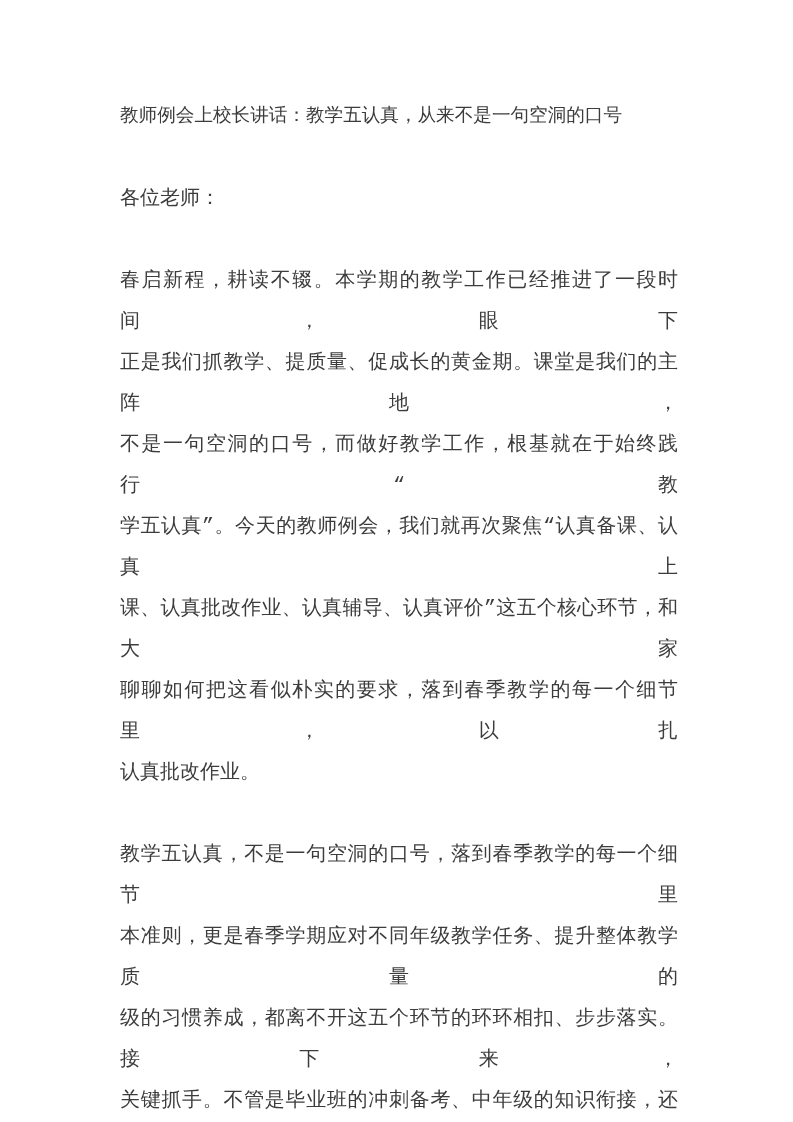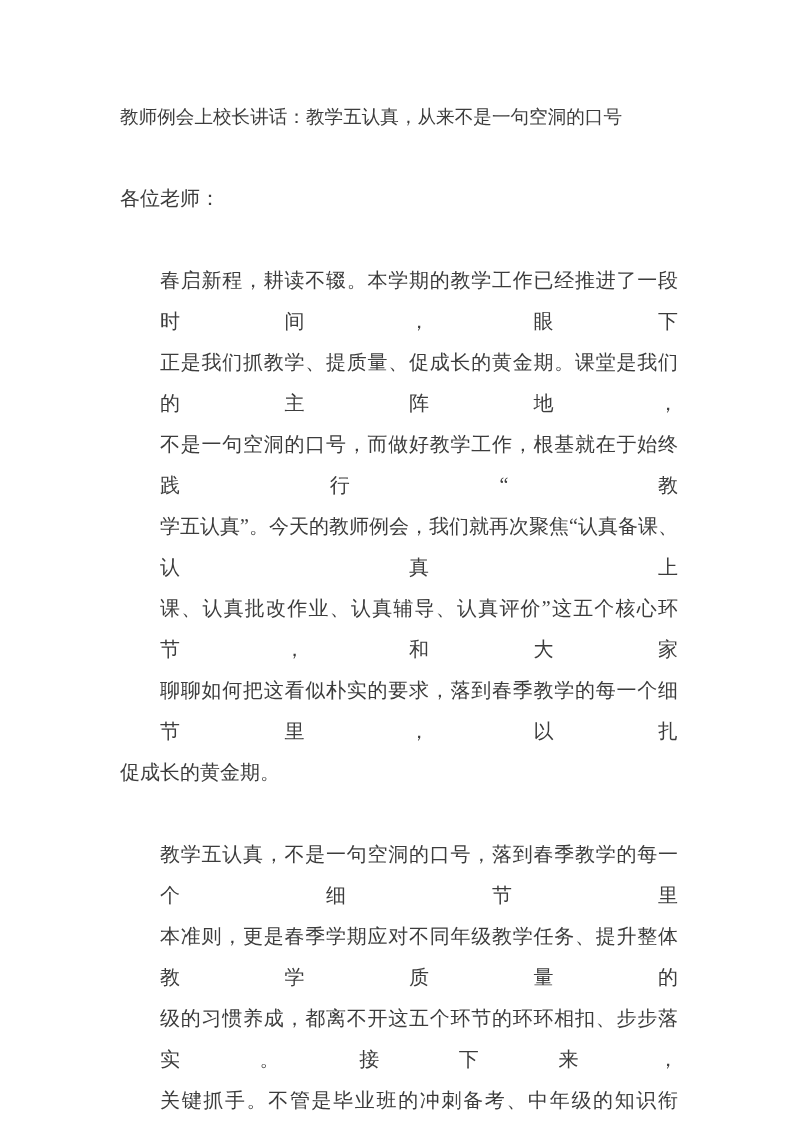--- a/index.html
+++ b/index.html
@@ -9,21 +9,21 @@
     background: var(--page-bg);
   }
   .page {
     position: relative;
     width: 793px;
     height: 1122px;
     background: var(--page-bg);
     box-sizing: border-box;
     padding: 96px 115px 0 120px;
     overflow: hidden;
-    font-family: Liberation Serif, serif;
+    font-family: Liberation Mono, monospace;
     color: var(--text-color);
   }
   .doc-title {
     font-size: 18.6px;
     line-height: 41px;
     margin: 0 0 41px 0;
     font-weight: normal;
     white-space: nowrap;
   }
   .para {
@@ -31,41 +31,40 @@
   }
   .line {
     font-size: 20px;
     line-height: 41px;
     min-height: 41px;
     white-space: normal;
   }
   .line.just {
     text-align: justify;
     text-align-last: justify;
-    margin-left: 40px;
     -moz-text-align-last: justify;
   }
 </style>
 </head>
 <body>
 
 <div class="page">
   <div class="doc-title">教师例会上校长讲话：教学五认真，从来不是一句空洞的口号</div>
   <div>
       <div class="para">
         <div class="line">各位老师：</div>
       </div>
       <div class="para">
         <div class="line just">春启新程，耕读不辍。本学期的教学工作已经推进了一段时间，眼下</div>
         <div class="line just">正是我们抓教学、提质量、促成长的黄金期。课堂是我们的主阵地，</div>
         <div class="line just">不是一句空洞的口号，而做好教学工作，根基就在于始终践行“教</div>
         <div class="line just">学五认真”。今天的教师例会，我们就再次聚焦“认真备课、认真上</div>
         <div class="line just">课、认真批改作业、认真辅导、认真评价”这五个核心环节，和大家</div>
         <div class="line just">聊聊如何把这看似朴实的要求，落到春季教学的每一个细节里，以扎</div>
-        <div class="line">促成长的黄金期。</div>
+        <div class="line">认真批改作业。</div>
       </div>
       <div class="para">
         <div class="line just">教学五认真，不是一句空洞的口号，落到春季教学的每一个细节里</div>
         <div class="line just">本准则，更是春季学期应对不同年级教学任务、提升整体教学质量的</div>
         <div class="line just">级的习惯养成，都离不开这五个环节的环环相扣、步步落实。接下来，</div>
         <div class="line just">关键抓手。不管是毕业班的冲刺备考、中年级的知识衔接，还是低年</div>
         <div class="line">一下。</div>
       </div>
     </div>
 </div>

